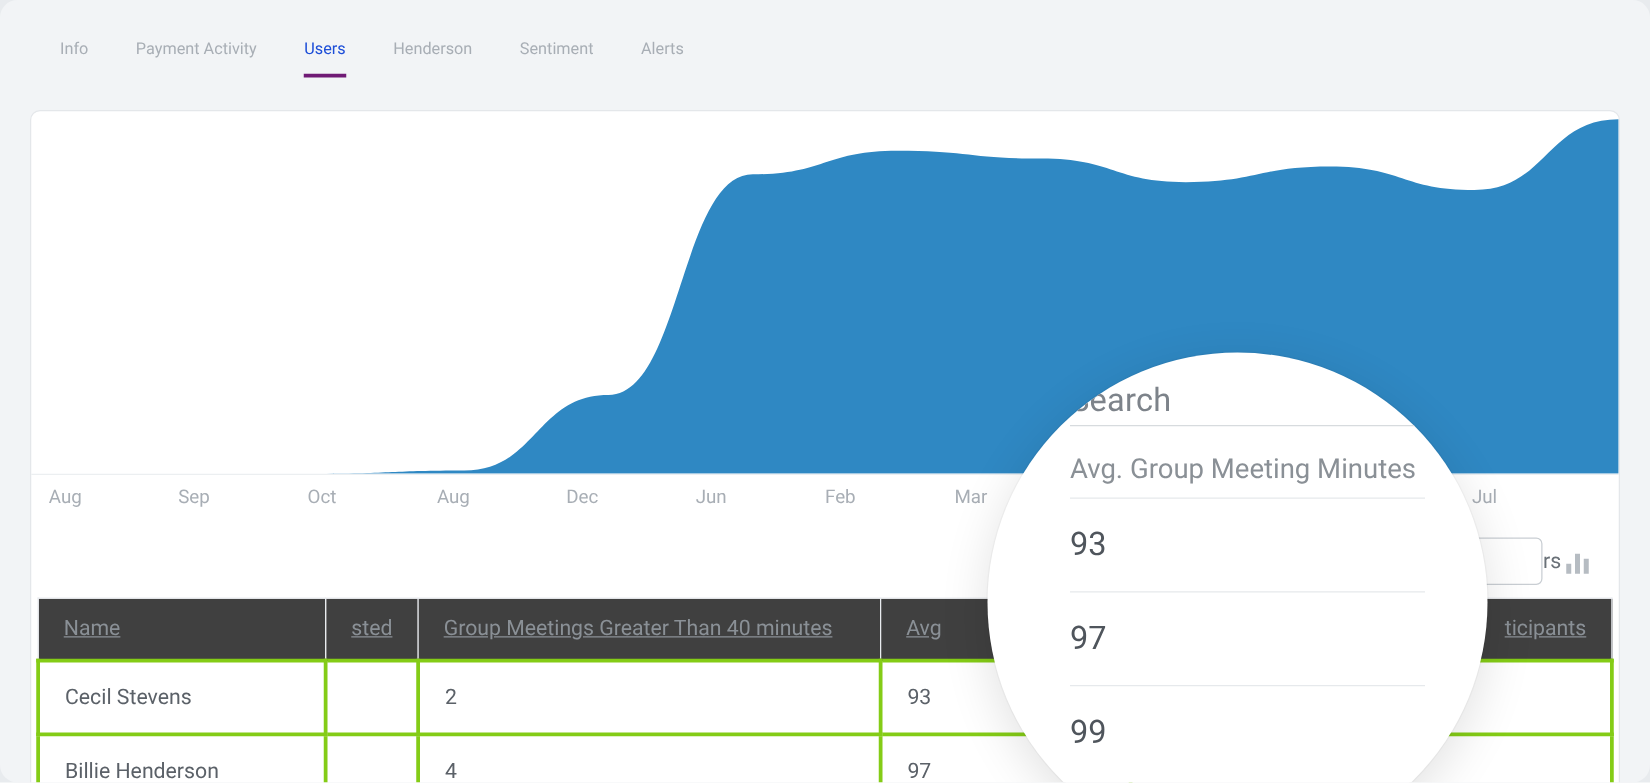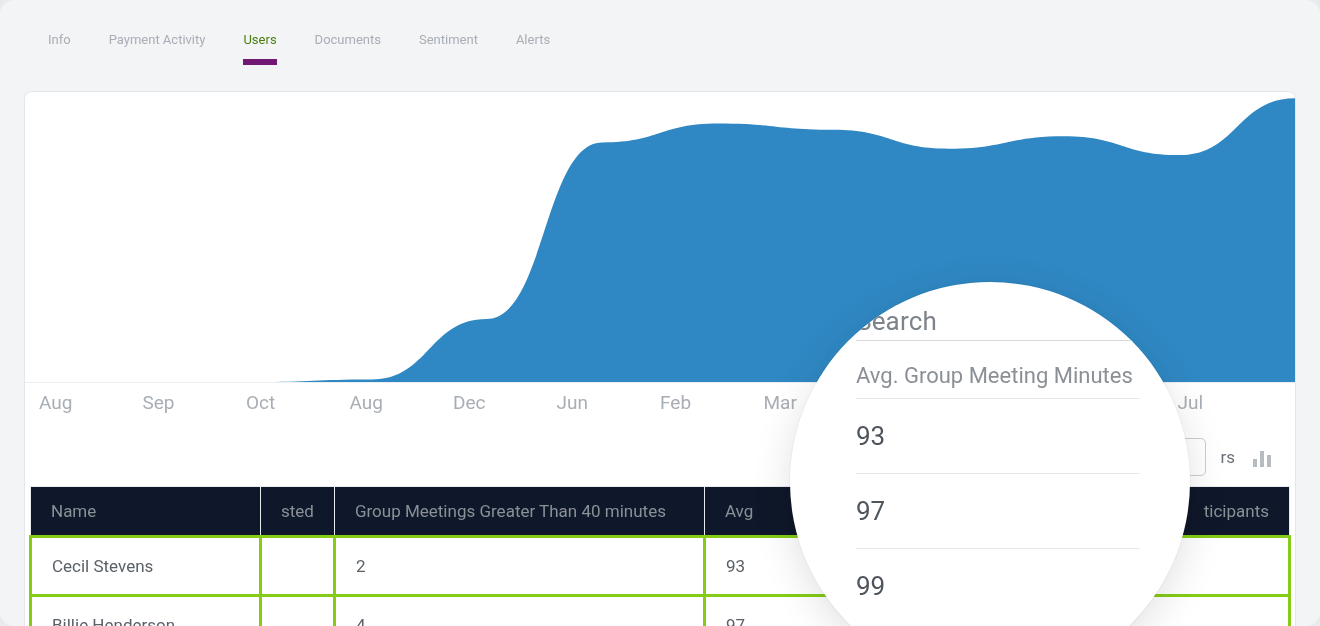--- a/index.html
+++ b/index.html
@@ -23,22 +23,22 @@
     padding: 32px 48px 0 48px;
     font-size: 13px;
     color: #a8aeb5;
   }
   .tab {
     padding-bottom: 12px;
     cursor: pointer;
     font-weight: 400;
   }
   .tab.active {
-    color: #4d7c0f;
-    border-bottom: 6px solid #701a75;
+    color: #1d4ed8;
+    border-bottom: 3px solid #701a75;
   }
   .panel {
     margin: 26px 24px 0 24px;
     background: #fff;
     border: 1px solid #e4e7ea;
     border-radius: 8px 8px 0 0;
     position: relative;
     height: 540px;
   }
   .chart-wrap {
@@ -49,30 +49,29 @@
   }
   .chart-wrap svg {
     position: absolute;
     top: 0; left: 0;
     width: 100%; height: 100%;
   }
   .xaxis {
     display: flex;
     justify-content: space-between;
     padding: 8px 14px 0 14px;
-    font-size: 19px;
+    font-size: 15px;
     color: #a8aeb5;
     border-top: 1px solid #eceff1;
   }
   .xaxis span { flex: 1; text-align: left; }
   .toolbar {
     display: flex;
     justify-content: flex-end;
     align-items: center;
-    gap: 14px;
     padding: 24px 24px 10px 24px;
   }
   .search-box {
     border: 1px solid #c9ced3;
     border-radius: 5px;
     padding: 8px 12px;
     font-size: 17px;
     color: #888;
     width: 220px;
     background: #fff;
@@ -103,21 +102,22 @@
     border-collapse: collapse;
     font-size: 17px;
     color: #5b6168;
   }
   table.data th {
     text-align: left;
     font-weight: 400;
     color: #8a9096;
     padding: 14px 20px;
     border: 1px solid #e9ecef;
-    background: #0f172a;
+    background: #404040;
+    text-decoration: underline;
   }
   table.data td {
     padding: 18px 20px;
     border: 3px solid #84cc16;
     background: #fff;
   }
 
   
   .lens {
     position: absolute;
@@ -159,21 +159,21 @@
 </style>
 </head>
 <body>
 
 <div class="app">
 
   <nav class="tabs" id="tab-bar">
       <div class="tab">Info</div>
       <div class="tab">Payment Activity</div>
       <div class="tab active">Users</div>
-      <div class="tab">Documents</div>
+      <div class="tab">Henderson</div>
       <div class="tab">Sentiment</div>
       <div class="tab">Alerts</div>
     </nav>
 
   <div class="panel">
 
     <div class="chart-wrap">
       <svg id="area-svg" viewBox="0 0 1272 290" preserveAspectRatio="none">
           <path d="M 0 290 L 0 290 C 57.81818181818182 290 57.81818181818182 290 115.63636363636364 290 C 173.45454545454547 290 173.45454545454547 290 231.27272727272728 290 C 289.0909090909091 290 289.0909090909091 287.4782608695652 346.90909090909093 287.4782608695652 C 404.72727272727275 287.4782608695652 404.72727272727275 226.95652173913044 462.54545454545456 226.95652173913044 C 520.3636363636364 226.95652173913044 520.3636363636364 50.434782608695656 578.1818181818182 50.434782608695656 C 636 50.434782608695656 636 31.52173913043481 693.8181818181819 31.52173913043481 C 751.6363636363637 31.52173913043481 751.6363636363637 37.82608695652175 809.4545454545455 37.82608695652175 C 867.2727272727273 37.82608695652175 867.2727272727273 56.739130434782595 925.0909090909091 56.739130434782595 C 982.909090909091 56.739130434782595 982.909090909091 44.13043478260869 1040.7272727272727 44.13043478260869 C 1098.5454545454545 44.13043478260869 1098.5454545454545 63.04347826086956 1156.3636363636365 63.04347826086956 C 1214.1818181818182 63.04347826086956 1214.1818181818182 6.304347826086939 1272 6.304347826086939 L 1272 290 Z" fill="#2f88c3"></path>
         </svg>

